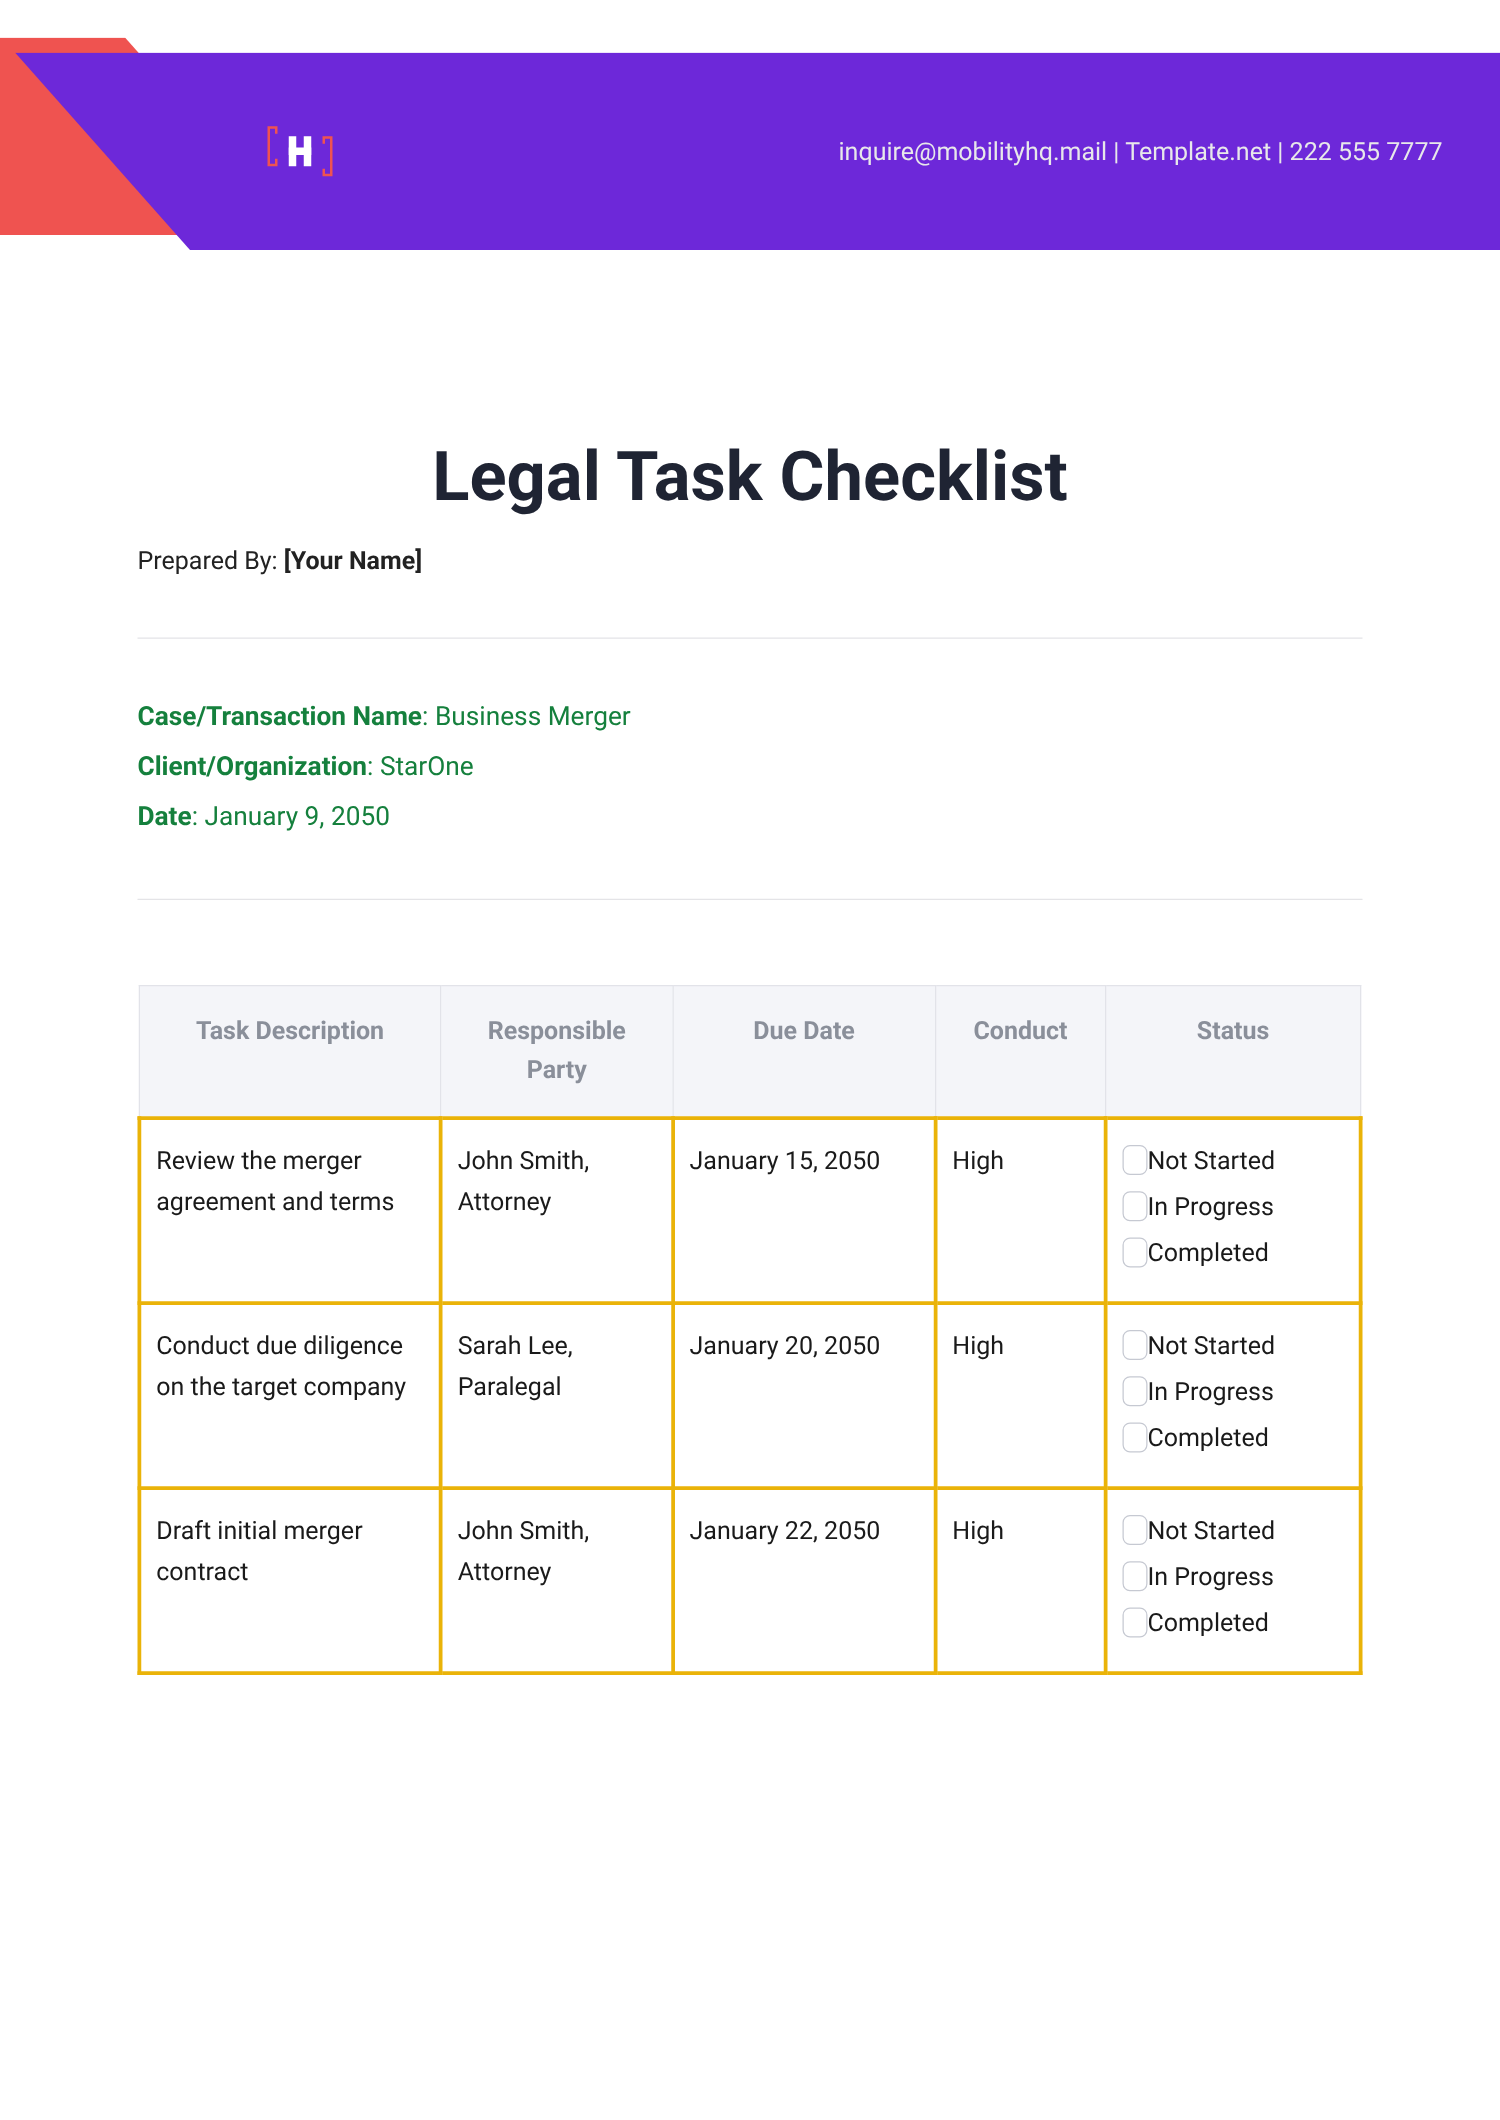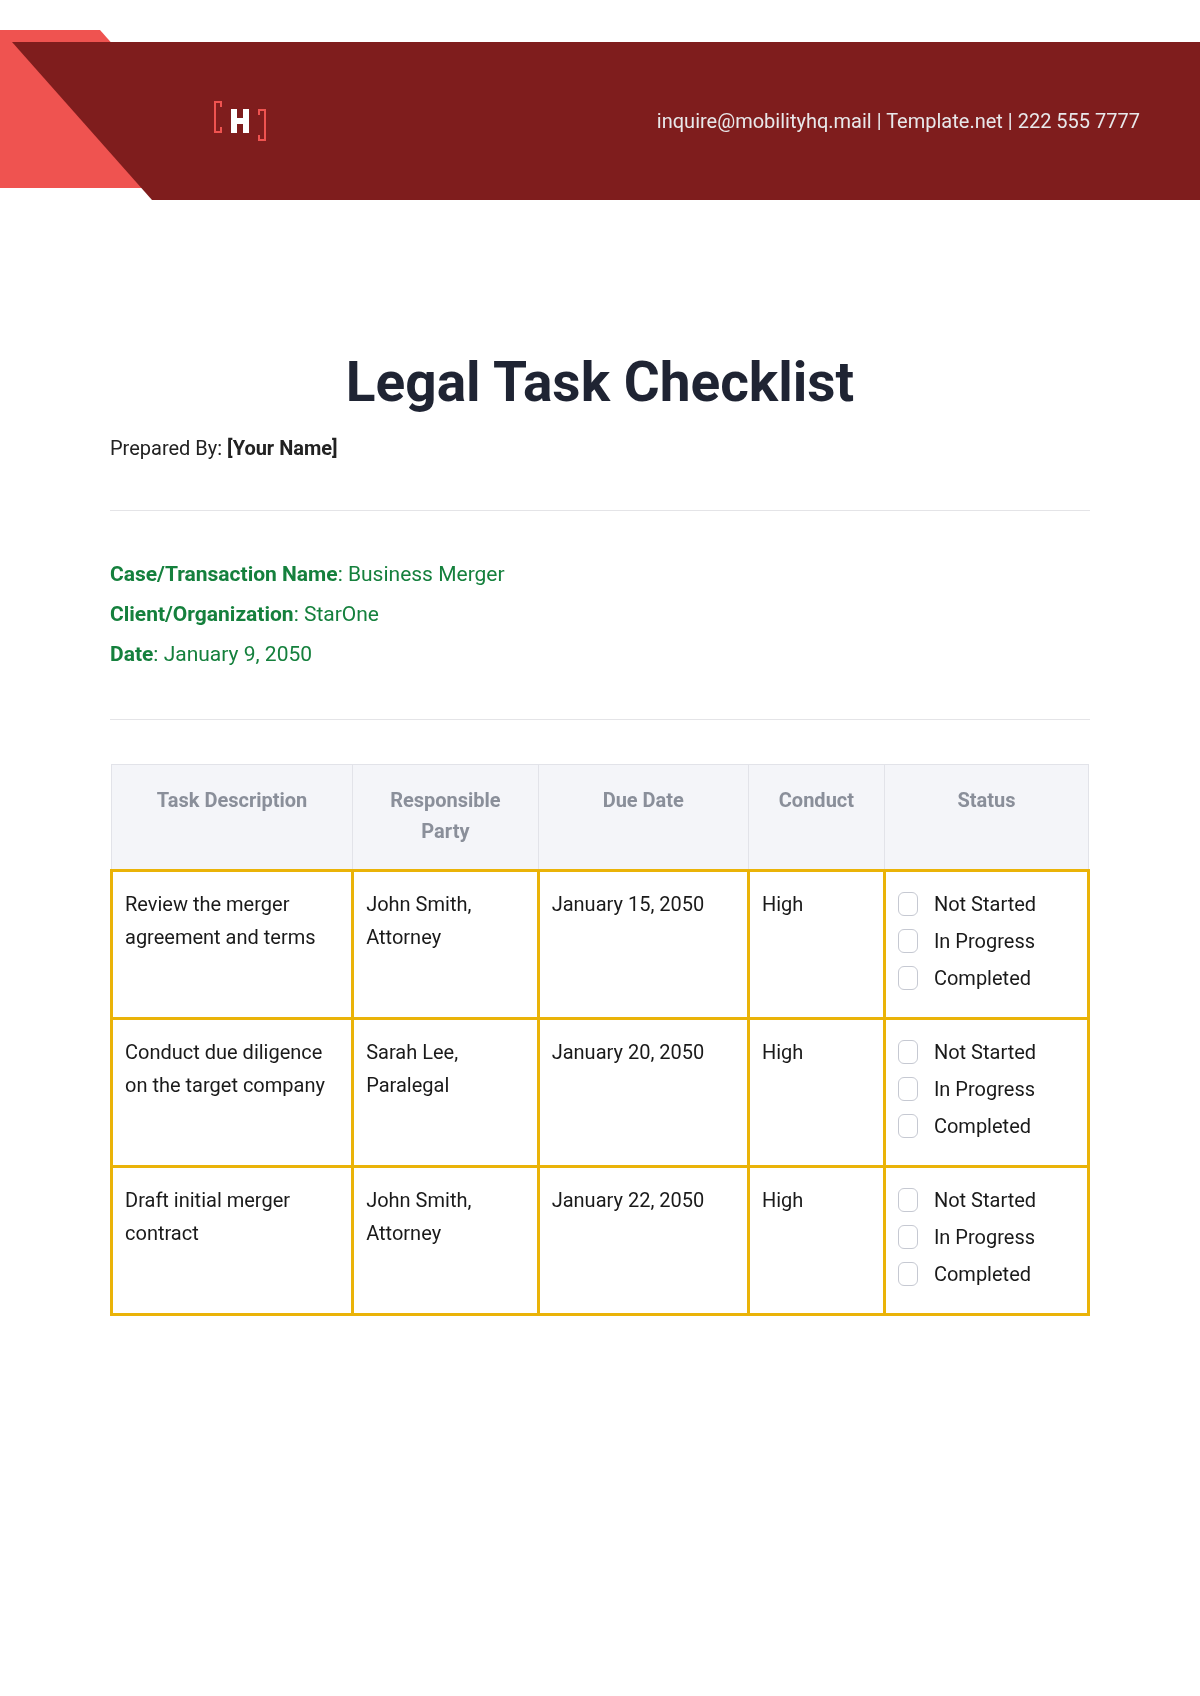--- a/index.html
+++ b/index.html
@@ -27,28 +27,28 @@
     background: #ef5350;
     clip-path: polygon(0 0, 100px 0, 240px 158px, 0 158px);
     z-index: 1;
   }
   .dark-bar {
     position: absolute;
     top: 12px;
     left: 0;
     width: 100%;
     height: 158px;
-    background: #7f1d1d;
+    background: #6d28d9;
     clip-path: polygon(12px 0, 100% 0, 100% 100%, 152px 100%);
     z-index: 2;
     display: flex;
     align-items: center;
     justify-content: space-between;
     padding-left: 210px;
-    padding-right: 60px;
+    padding-right: 46px;
   }
   .logo {
     width: 60px;
     height: 52px;
     position: relative;
   }
   .contact-line {
     color: #e8e8ea;
     font-size: 20px;
     font-weight: 400;
@@ -81,21 +81,21 @@
   }
   .meta-line {
     font-size: 21px;
     line-height: 1.9;
     color: #15803d;
   }
   .meta-line .ml-label { font-weight: 700; }
   table.tasks {
     width: 100%;
     border-collapse: collapse;
-    margin-top: 44px;
+    margin-top: 68px;
     font-size: 20px;
   }
   table.tasks th {
     background: #f4f5f9;
     color: #8a8f9a;
     font-weight: 700;
     text-align: center;
     padding: 20px 12px 22px 12px;
     border: 1px solid #e2e3e9;
     vertical-align: top;
@@ -110,21 +110,21 @@
   }
   .col-desc { width: 195px; }
   .col-resp { width: 150px; }
   .col-due  { width: 170px; }
   .col-pri  { width: 110px; }
   .col-stat { width: 165px; }
   .status-list { list-style: none; }
   .status-item {
     display: flex;
     align-items: flex-start;
-    gap: 16px;
+    gap: 0;
     margin-bottom: 4px;
   }
   .status-box {
     flex: 0 0 auto;
     width: 20px;
     height: 24px;
     border: 1.5px solid #c6c9d2;
     border-radius: 6px;
     margin-top: 4px;
   }

